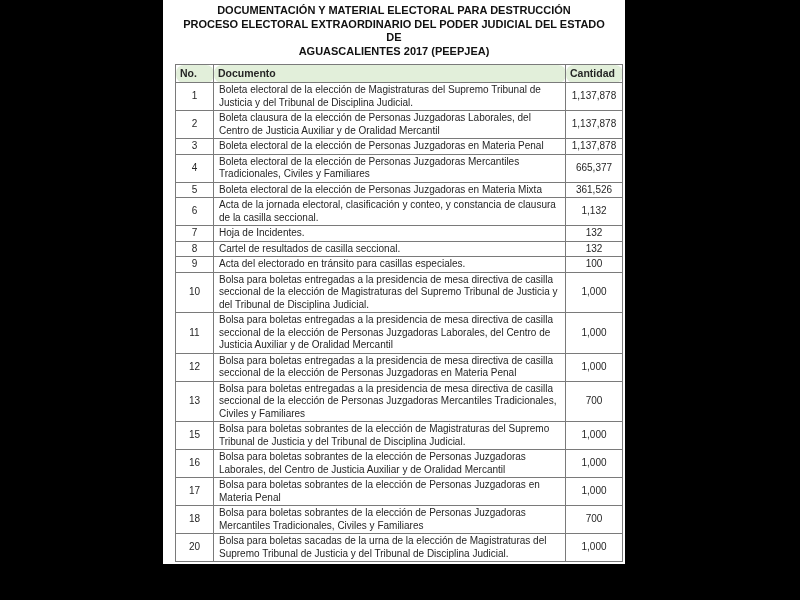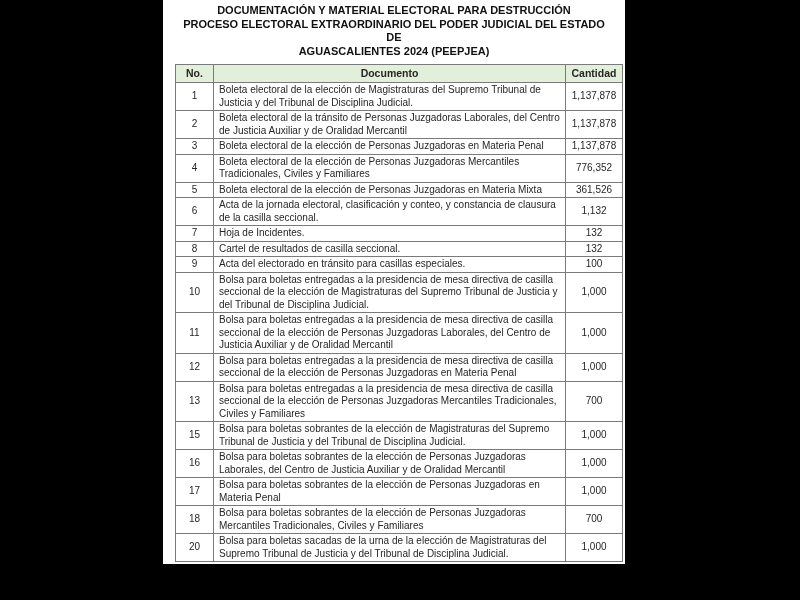--- a/index.html
+++ b/index.html
@@ -51,41 +51,42 @@
   .doc-table th, .doc-table td {
     border: 1px solid var(--border);
     vertical-align: middle;
   }
   .doc-table th {
     background: var(--header-bg);
     font-weight: 700;
     font-size: 10.5px;
     padding: 2px 4px;
     line-height: 13px;
-    text-align: center;
+    text-align: left;
+    border-radius: 8px;
   }
   .doc-table td {
     padding: 1px 5px;
     line-height: 12.5px;
   }
   .doc-table td.c-no, .doc-table td.c-cant {
     text-align: center;
     padding: 1px 2px;
   }
 </style>
 </head>
 <body>
 
 <div class="canvas">
   <div class="page">
 
     <div class="title">
       <div>DOCUMENTACIÓN Y MATERIAL ELECTORAL PARA DESTRUCCIÓN</div>
       <div>PROCESO ELECTORAL EXTRAORDINARIO DEL PODER JUDICIAL DEL ESTADO DE</div>
-      <div>AGUASCALIENTES 2024 (PEEPJEA)</div>
+      <div>AGUASCALIENTES 2017 (PEEPJEA)</div>
     </div>
 
     <table class="doc-table">
       <colgroup>
         <col style="width:38px">
         <col style="width:352px">
         <col style="width:57px">
       </colgroup>
       <thead>
         <tr>
@@ -96,34 +97,34 @@
       </thead>
       <tbody>
   <tr>
     <td class="c-no">1</td>
     <td class="c-doc">Boleta electoral de la elección de Magistraturas del Supremo Tribunal de Justicia y del Tribunal de Disciplina Judicial.</td>
     <td class="c-cant">1,137,878</td>
   </tr>
 
   <tr>
     <td class="c-no">2</td>
-    <td class="c-doc">Boleta electoral de la tránsito de Personas Juzgadoras Laborales, del Centro de Justicia Auxiliar y de Oralidad Mercantil</td>
+    <td class="c-doc">Boleta clausura de la elección de Personas Juzgadoras Laborales, del Centro de Justicia Auxiliar y de Oralidad Mercantil</td>
     <td class="c-cant">1,137,878</td>
   </tr>
 
   <tr>
     <td class="c-no">3</td>
     <td class="c-doc">Boleta electoral de la elección de Personas Juzgadoras en Materia Penal</td>
     <td class="c-cant">1,137,878</td>
   </tr>
 
   <tr>
     <td class="c-no">4</td>
     <td class="c-doc">Boleta electoral de la elección de Personas Juzgadoras Mercantiles Tradicionales, Civiles y Familiares</td>
-    <td class="c-cant">776,352</td>
+    <td class="c-cant">665,377</td>
   </tr>
 
   <tr>
     <td class="c-no">5</td>
     <td class="c-doc">Boleta electoral de la elección de Personas Juzgadoras en Materia Mixta</td>
     <td class="c-cant">361,526</td>
   </tr>
 
   <tr>
     <td class="c-no">6</td>

